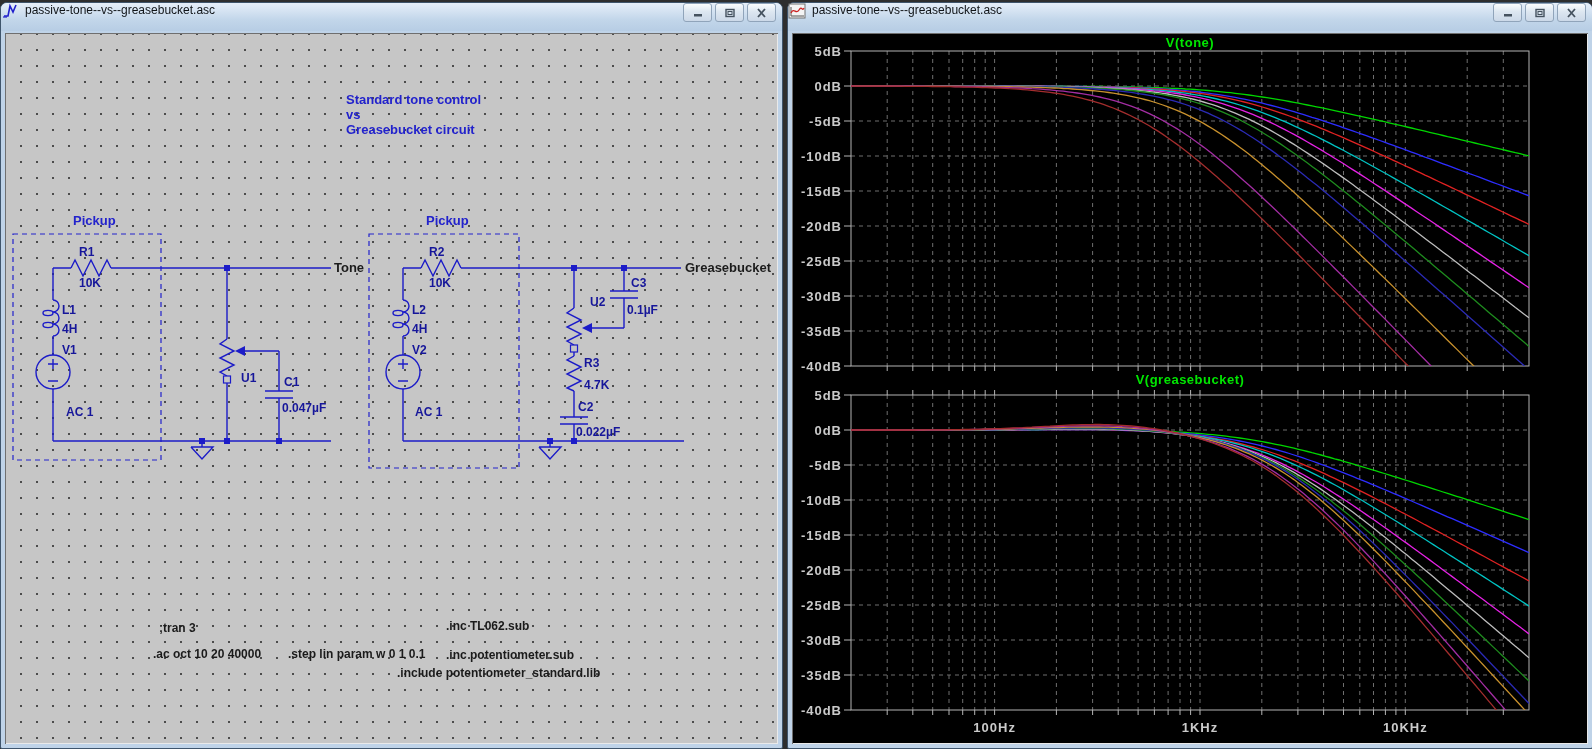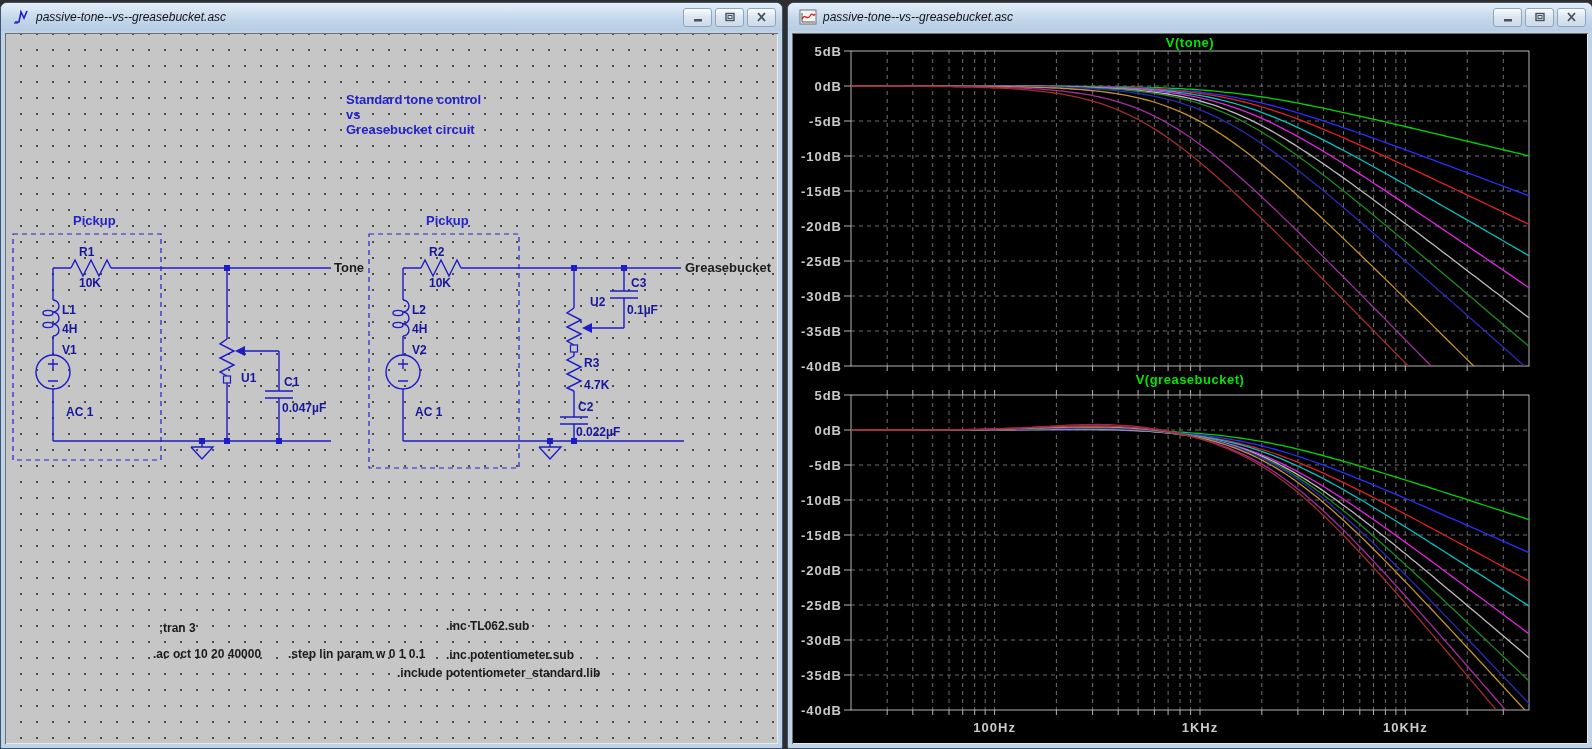--- a/index.html
+++ b/index.html
@@ -3,23 +3,23 @@
 <meta charset="utf-8">
 <style>
   html,body{margin:0;padding:0;background:#2e2e2e;}
   body{width:1592px;height:749px;position:relative;overflow:hidden;
        font-family:"Liberation Sans",sans-serif;}
   .window{position:absolute;top:2px;height:745px;background:#bfd3e8;
           border:1px solid #3f556c;border-radius:7px 7px 2px 2px;
           box-shadow:inset 0 1px 0 #e8f1fa;}
   #win-left{left:0;width:781px;}
   #win-right{left:787px;width:804px;}
-  .titlebar{height:28px;display:flex;align-items:center;padding:0 6px 0 11px;
+  .titlebar{height:28px;display:flex;align-items:flex-start;padding:0 6px 0 0;
             background:linear-gradient(#e6eff9,#c2d6ea 60%,#b7cde4);
-            border-radius:6px 6px 0 0;font-style:italic;}
+            border-radius:6px 6px 0 0;}
   .win-icon{width:18px;height:16px;margin-right:6px;flex:0 0 auto;}
   .win-title{font-size:12px;color:#101418;flex:1 1 auto;white-space:nowrap;
              overflow:hidden;}
   .cap-btns{display:flex;gap:3px;}
   .cap-btn{width:27px;height:17px;border:1px solid #90a4ba;border-radius:3px;
            background:linear-gradient(#fbfdfe,#dde7f1 45%,#ccd9e8);
            display:flex;align-items:center;justify-content:center;}
   .cap-btn svg{display:block;}
   .content{position:absolute;left:4px;right:4px;top:30px;bottom:4px;
            box-shadow:inset 1px 1px 0 #6f6f6f,inset -1px -1px 0 #e9e9e9;}

